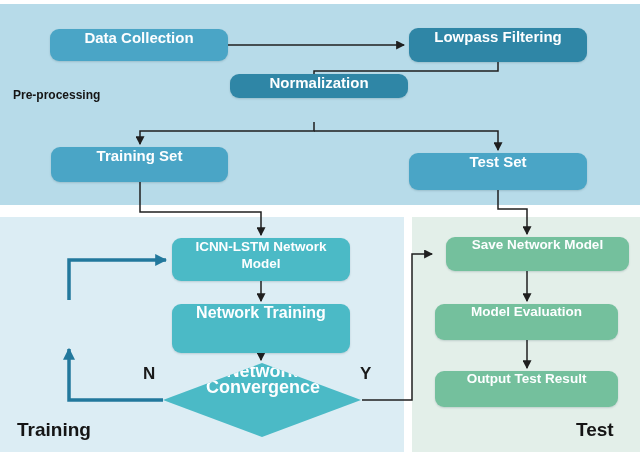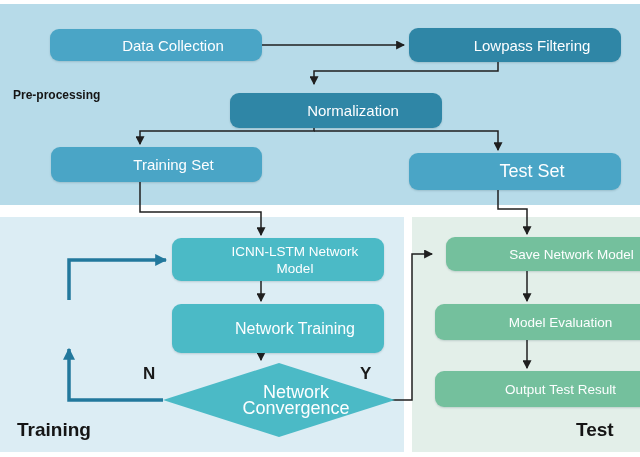--- a/index.html
+++ b/index.html
@@ -8,35 +8,34 @@
     font-family:"Liberation Sans", sans-serif;overflow:hidden;
   }
   .band{position:absolute;z-index:0;}
   #band-pre{left:0;top:4px;width:640px;height:201px;background:#b7dbe9;}
   #band-training{left:0;top:217px;width:404px;height:235px;background:#dcedf4;}
   #band-test{left:412px;top:217px;width:228px;height:235px;background:#e3efe9;}
 
   svg.connectors{position:absolute;left:0;top:0;z-index:1;}
 
   .node{
-    position:absolute;z-index:2;display:flex;align-items:center;justify-content:center;
-    text-align:center;color:#fdfeff;font-weight:normal;border-radius:9px;
+    position:absolute;z-index:2;display:flex;align-items:flex-start;justify-content:center;
+    text-align:center;color:#fdfeff;font-weight:bold;border-radius:9px;
     box-shadow:0 1px 2px rgba(30,60,70,.18);
-    padding-left:34px;
   }
   .blue-light{background:#4aa5c6;}
   .blue-dark{background:#2f86a6;}
   .teal{background:#4bbac6;}
   .green{background:#74c09d;}
 
   #node-data-collection{left:50px;top:29px;width:178px;height:32px;font-size:15px;}
   #node-lowpass{left:409px;top:28px;width:178px;height:34px;font-size:15px;}
-  #node-normalization{left:230px;top:93px;width:178px;height:35px;font-size:15px;}
+  #node-normalization{left:230px;top:74px;width:178px;height:24px;font-size:15px;}
   #node-training-set{left:51px;top:147px;width:177px;height:35px;font-size:15px;}
-  #node-test-set{left:409px;top:153px;width:178px;height:37px;font-size:18px;}
+  #node-test-set{left:409px;top:153px;width:178px;height:37px;font-size:15px;}
 
   #node-icnn{left:172px;top:238px;width:178px;height:43px;font-size:13.5px;line-height:17px;}
   #node-icnn .lbl{max-width:142px;}
   #node-network-training{left:172px;top:304px;width:178px;height:49px;font-size:16px;}
   #node-weight-adjustment{left:12px;top:300px;width:115px;height:45px;font-size:13.5px;line-height:17px;}
   #node-weight-adjustment .lbl{max-width:90px;}
 
   #node-diamond{
     left:163px;top:363px;width:198px;height:74px;font-size:18px;line-height:16px;
     clip-path:polygon(50% 0, 100% 50%, 50% 100%, 0 50%);

